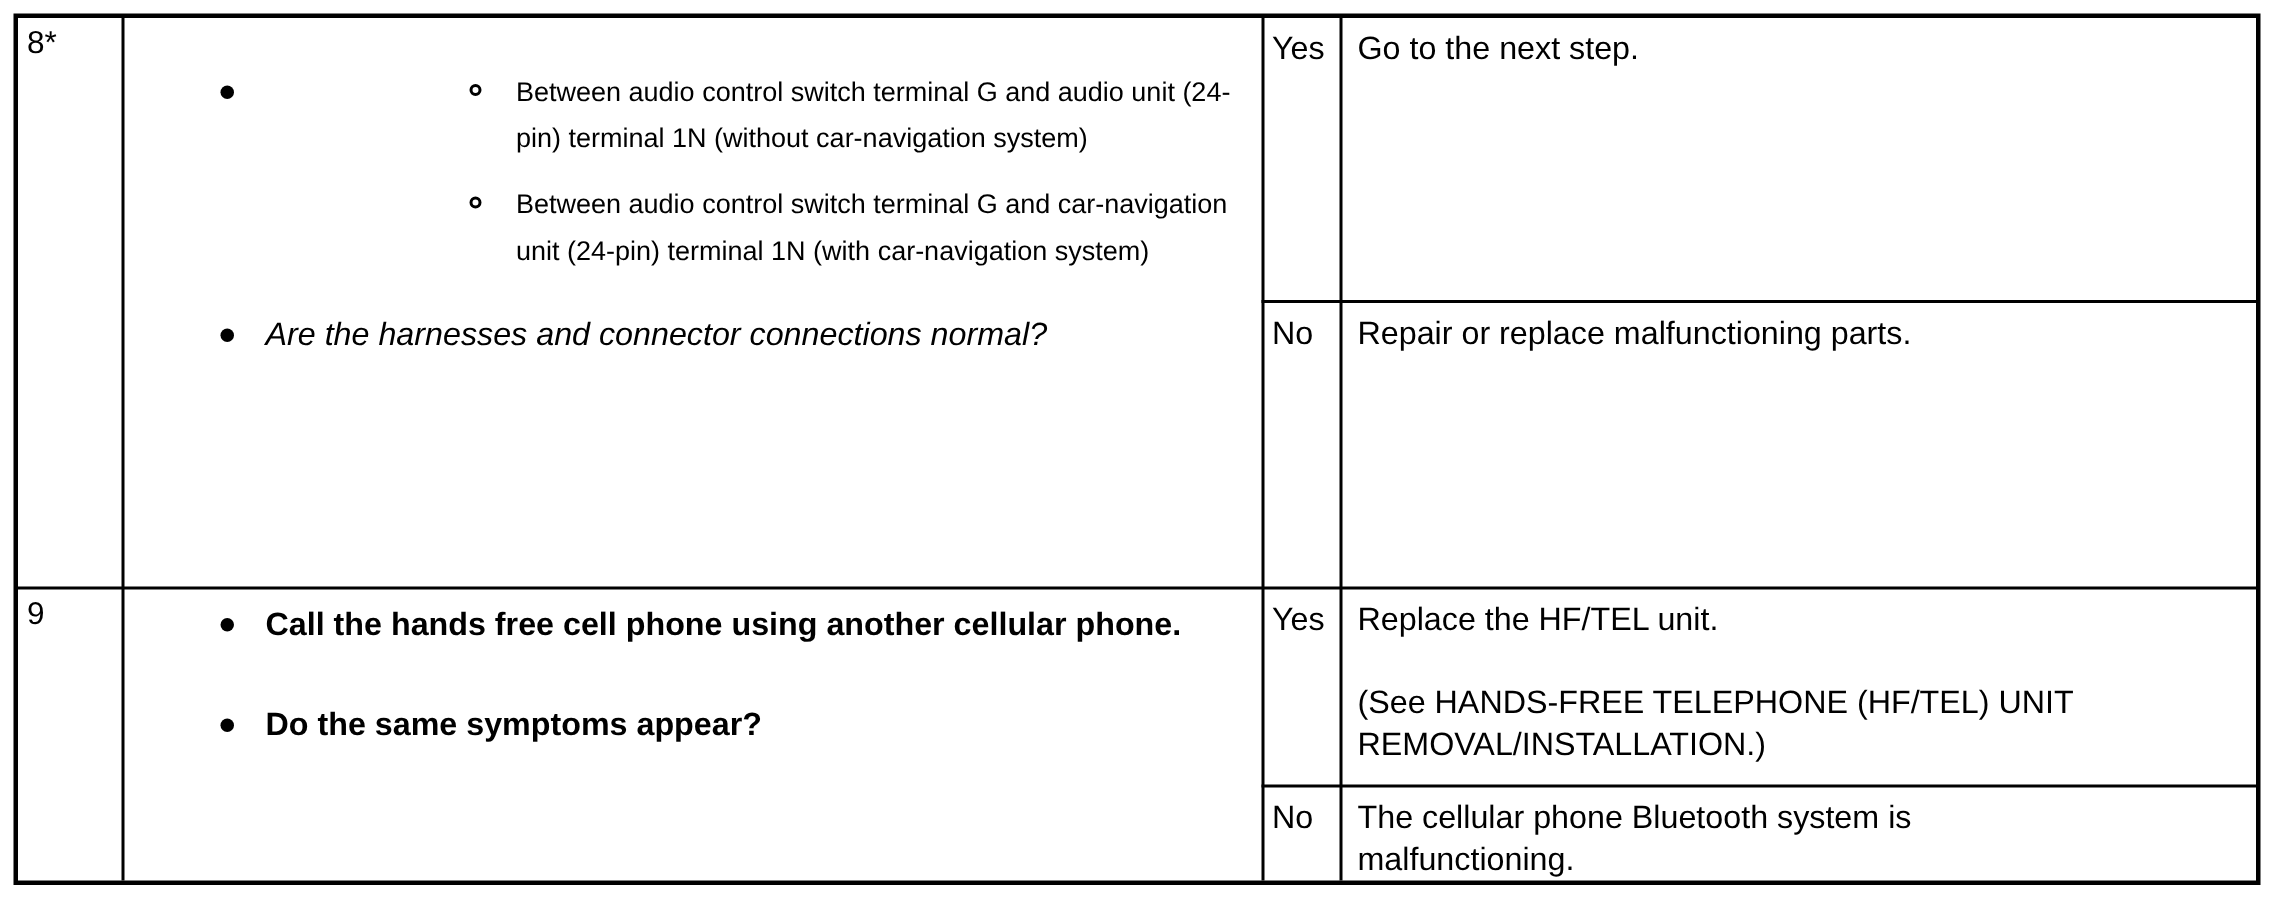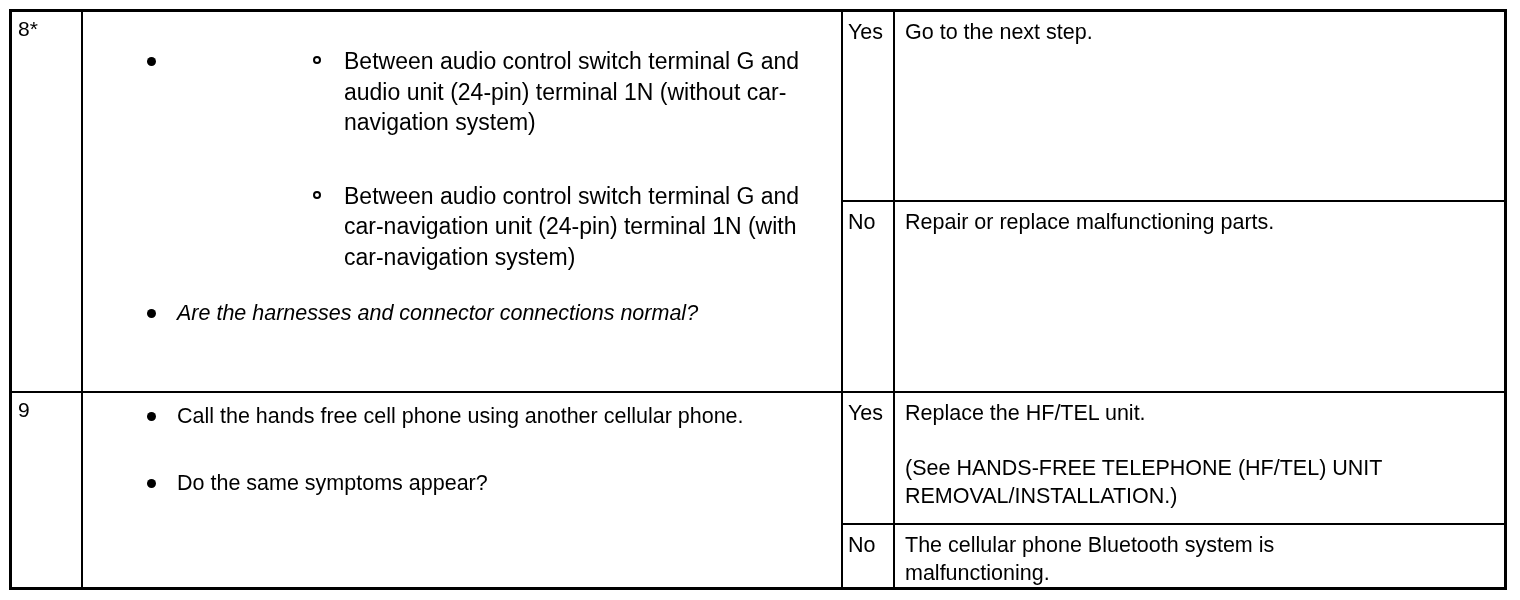--- a/index.html
+++ b/index.html
@@ -94,24 +94,24 @@
 
   
   ul.sublist {
     list-style: none;
     margin: 26px 0 0 0;
     padding: 0;
   }
   ul.sublist > li {
     position: relative;
     padding-left: 167px;
-    font-size: 23px;
+    font-size: 18px;
     line-height: 30.5px;
   }
-  ul.sublist > li.spaced { margin-top: 43px; }
+  ul.sublist > li.spaced { margin-top: 14px; }
 
   .bullet-ring {
     position: absolute;
     left: 136px;
     top: 10px;
     width: 8px;
     height: 8px;
     border: 2.5px solid #000000;
     border-radius: 50%;
     box-sizing: border-box;
@@ -185,21 +185,21 @@
     <span>No</span>
   </div>
   <div class="cell result-cell" style="left:883px; top:190px; width:609px; height:237px;">
     <p>Repair or replace malfunctioning parts.</p>
   </div>
 
   <div class="cell step-no" style="left:0; top:381px; width:69px; height:194px;">
     <span>9</span>
   </div>
 
-  <div class="cell action-cell" style="left:71px; top:381px; width:758px; height:194px;">
+  <div class="cell action-cell" style="left:71px; top:381px; width:758px; height:194px;font-weight:bold;">
     <ul class="blist">
       <li>
         <span class="bullet-dot"></span>
         <span>Call the hands free cell phone using another cellular phone.</span>
       </li>
       <li class="spaced">
         <span class="bullet-dot"></span>
         <span>Do the same symptoms appear?</span>
       </li>
     </ul>

